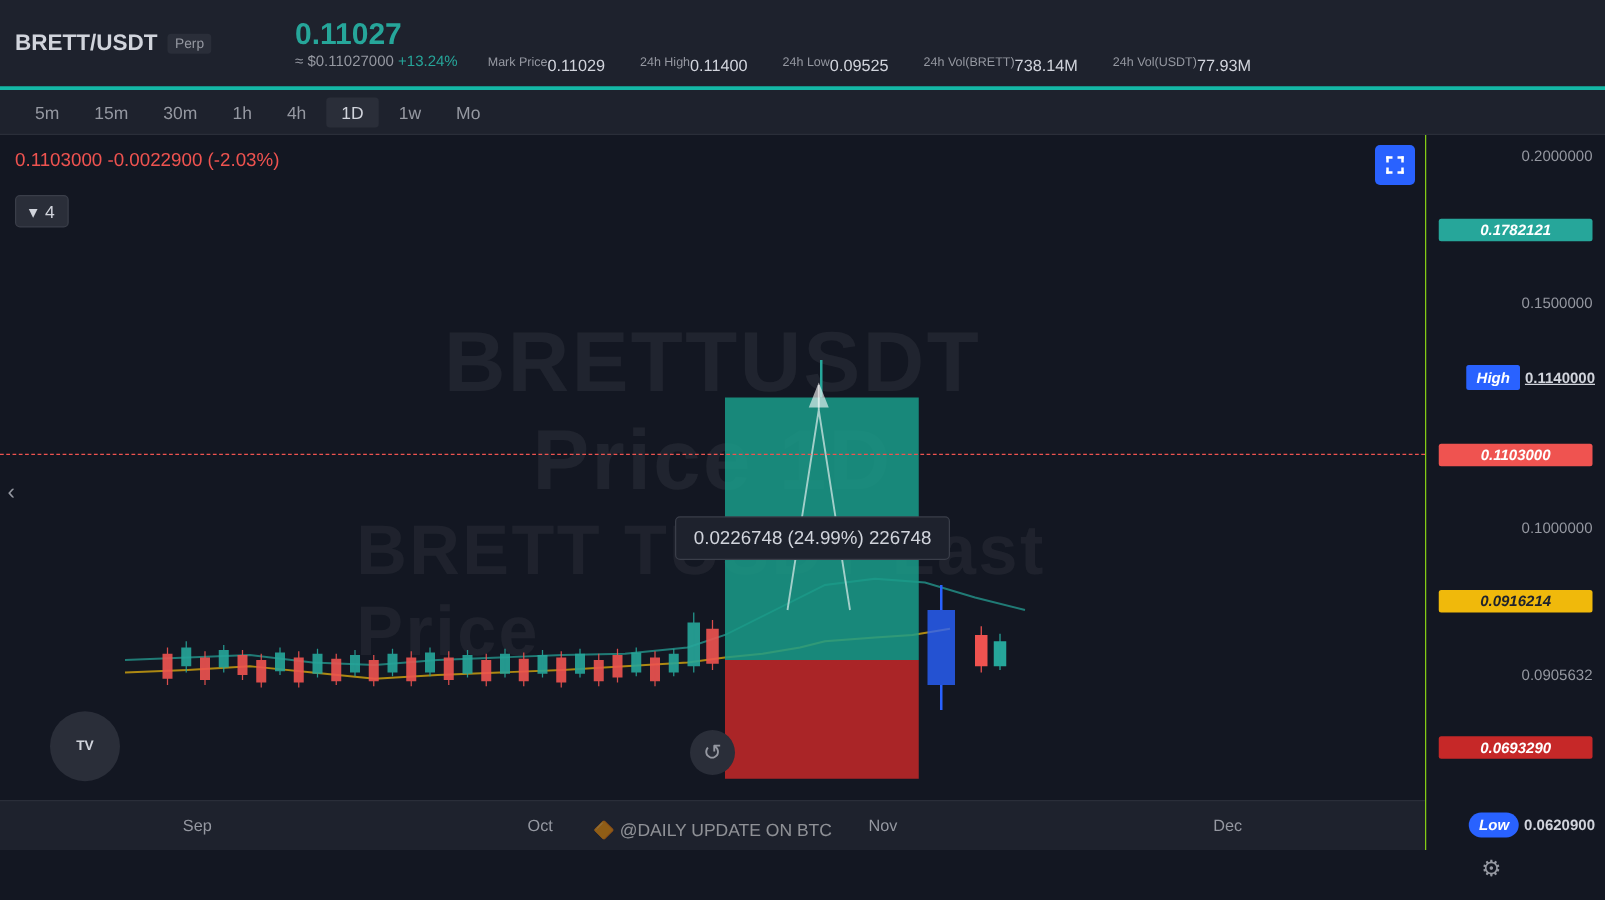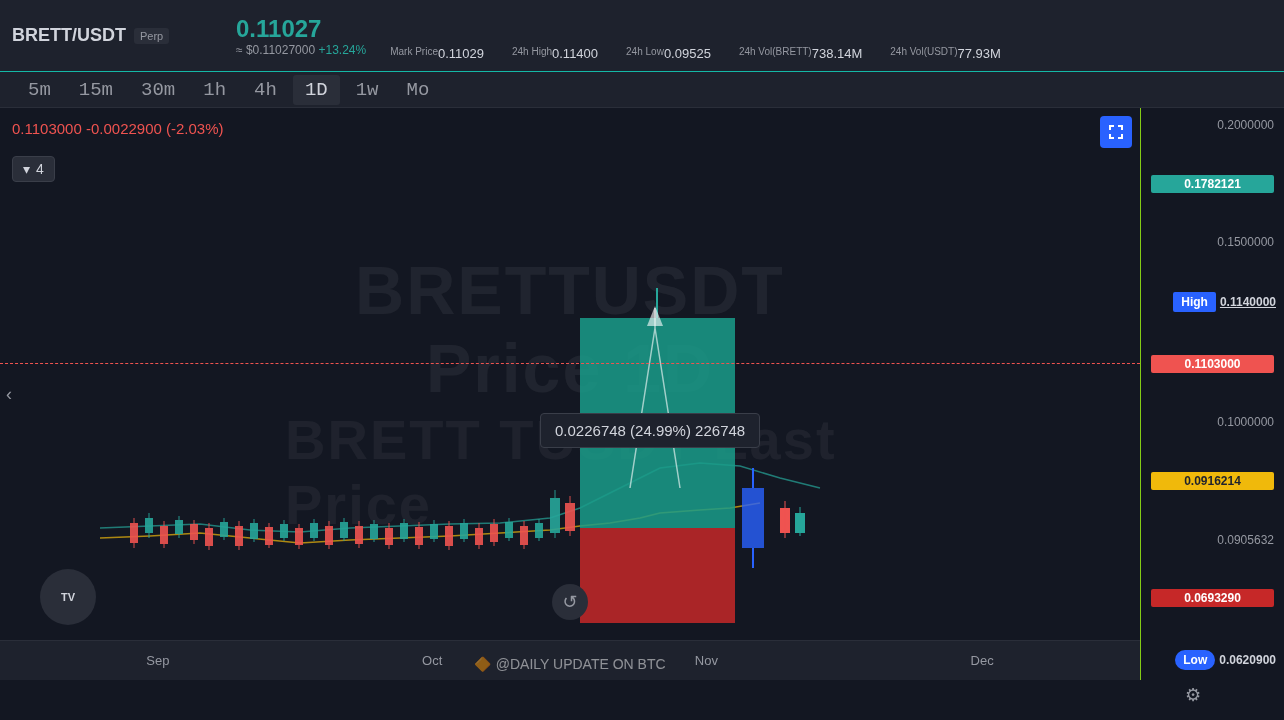--- a/index.html
+++ b/index.html
@@ -11,21 +11,21 @@
       font-family: 'Arial', sans-serif;
       overflow: hidden;
       position: relative;
     }
 
     
     .header {
       display: flex;
       align-items: center;
       background: #1e222d;
-      border-bottom: 1px solid #14b8a6;
+      border-bottom: 3px solid #14b8a6;
       padding: 0 12px;
       height: 72px;
       gap: 24px;
     }
 
     .pair-info {
       display: flex;
       align-items: center;
       gap: 8px;
       min-width: 200px;
@@ -94,25 +94,24 @@
       align-items: center;
       background: #1e222d;
       border-bottom: 1px solid #2a2e39;
       padding: 0 16px;
       height: 36px;
       gap: 4px;
     }
 
     .tf-item {
       color: #9598a1;
-      font-size: 19px;
+      font-size: 14px;
       padding: 4px 12px;
       cursor: pointer;
       border-radius: 3px;
-      font-family: Liberation Mono, monospace;
     }
 
     .tf-item.active {
       color: #d1d4dc;
       background: #2a2e39;
     }
 
     
     .watermark {
       position: absolute;
@@ -232,20 +231,21 @@
       width: 100%;
     }
 
     .price-badge {
       width: 100%;
       text-align: center;
       border-radius: 2px;
       padding: 2px 6px;
       font-size: 12px;
       font-weight: 600;
+      font-style: italic;
     }
 
     .badge-teal { background: #26a69a; color: #fff; }
     .badge-red { background: #ef5350; color: #fff; }
     .badge-yellow { background: #f0b90b; color: #1e222d; }
     .badge-red2 { background: #c62828; color: #fff; }
     .badge-high { background: #2962ff; color: #fff; padding: 3px 8px; }
     .badge-low { background: #2962ff; color: #fff; padding: 3px 8px; }
 
     

